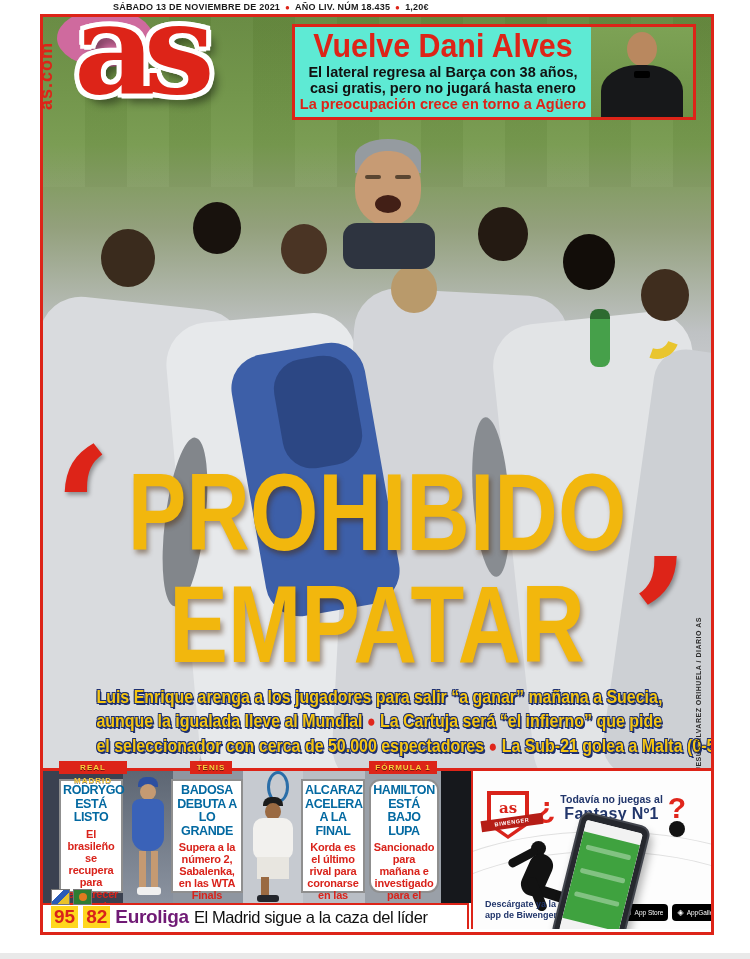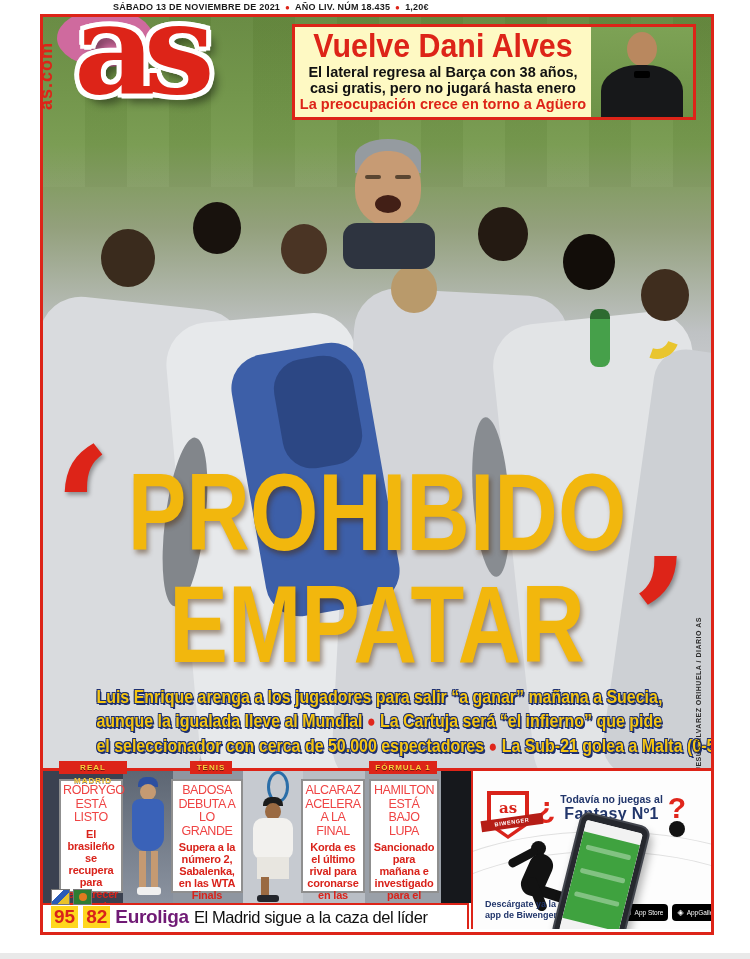--- a/index.html
+++ b/index.html
@@ -37,39 +37,39 @@
   .sub{left:0;width:100%;text-align:left;z-index:6;}
   .subline{white-space:nowrap;font-weight:bold;font-size:19px;line-height:24px;
            color:#f5c514;transform:scaleX(.84);
            text-shadow:-1px -1px 0 #1d2f6f,1px -1px 0 #1d2f6f,-1px 1px 0 #1d2f6f,
                        1px 1px 0 #1d2f6f,2px 2px 0 #1d2f6f;}
   .subline .sdot{color:#e0261c;text-shadow:none;font-size:17px;}
   .credit{left:652px;top:582px;height:172px;font-size:7px;font-weight:bold;color:#2b2b2b;
           writing-mode:vertical-rl;transform:rotate(180deg);letter-spacing:.5px;z-index:8;}
 
   
-  .alves{left:292px;top:24px;width:404px;height:96px;background:#fef9c3;
+  .alves{left:292px;top:24px;width:404px;height:96px;background:#5eead4;
          border:3px solid #dd2418;box-sizing:border-box;z-index:20;display:flex;}
   .alves-text{flex:1;text-align:center;padding-top:1px;}
   .alves-h{color:#dd2418;font-weight:bold;font-size:33px;line-height:36px;transform:scaleX(.92);}
   .alves-d{color:#111;font-weight:bold;font-size:14.5px;line-height:16px;}
   .alves-s{color:#dd2418;font-weight:bold;font-size:14.5px;line-height:17px;}
   .alves-photo{width:102px;position:relative;overflow:hidden;
                background:linear-gradient(180deg,#7da255,#6d9247);}
 
   
   .bottom{left:40px;top:771px;width:674px;height:164px;background:#fff;
           border:3px solid #dd2418;border-top:none;box-sizing:border-box;z-index:5;}
   .seg{position:absolute;top:0;height:132px;}
   .tab{position:absolute;top:-10px;height:13px;background:#dd2418;color:#ffce3d;
        font-size:8px;font-weight:bold;letter-spacing:1px;text-align:center;
        line-height:13px;z-index:9;text-shadow:0 1px 0 rgba(0,0,0,.5);padding:0 3px;box-sizing:border-box;}
   .card{position:absolute;top:8px;height:114px;background:#fff;border:2px solid #8f8f8f;
         box-sizing:border-box;text-align:center;padding:3px 2px;z-index:8;}
-  .card-h{font-weight:normal;color:#ef4444;font-size:12.5px;line-height:13.5px;letter-spacing:-.4px;}
+  .card-h{font-weight:bold;color:#0369a1;font-size:12.5px;line-height:13.5px;letter-spacing:-.4px;}
   .card-d{font-weight:bold;color:#d9231b;font-size:11px;line-height:12px;margin-top:3px;letter-spacing:-.2px;}
 
   
   .euro{position:absolute;left:0;top:132px;width:426px;height:26px;background:#fff;
         border-top:2px solid #dd2418;border-right:2px solid #dd2418;box-sizing:border-box;
         display:flex;align-items:center;gap:5px;padding-left:8px;z-index:10;}
   .crest{position:absolute;width:19px;height:16px;top:-16px;z-index:11;border:1px solid #777;box-sizing:border-box;}
   .score{background:#ffd81e;color:#d9231b;font-weight:bold;font-size:19px;
          padding:0 3px;line-height:22px;}
   .euro-comp{color:#701a75;font-weight:bold;font-size:19px;letter-spacing:-.3px;}
@@ -226,21 +226,21 @@
       <div class="card-d">El brasileño se recupera para reaparecer tras el parón</div>
     </div>
     <div class="card" style="left:128px;width:72px;">
       <div class="card-h">BADOSA DEBUTA A LO GRANDE</div>
       <div class="card-d">Supera a la número 2, Sabalenka, en las WTA Finals</div>
     </div>
     <div class="card" style="left:258px;width:64px;">
       <div class="card-h">ALCARAZ ACELERA A LA FINAL</div>
       <div class="card-d">Korda es el último rival para coronarse en las NextGen</div>
     </div>
-    <div class="card" style="left:326px;width:70px;">
+    <div class="card" style="left:326px;width:70px;border-radius:11px;">
       <div class="card-h">HAMILTON ESTÁ BAJO LUPA</div>
       <div class="card-d">Sancionado para mañana e investigado para el esprint de hoy</div>
     </div>
 
     <div class="euro">
       <div class="crest" style="left:8px;background:linear-gradient(135deg,#fff 38%,#2a5bb8 38% 62%,#e8c22a 62%);"></div>
       <div class="crest" style="left:30px;background:#2e7d32;">
         <div class="abs" style="left:5px;top:3px;width:8px;height:8px;background:#e07a1f;border-radius:50%;"></div>
       </div>
       <span class="score">95</span>

